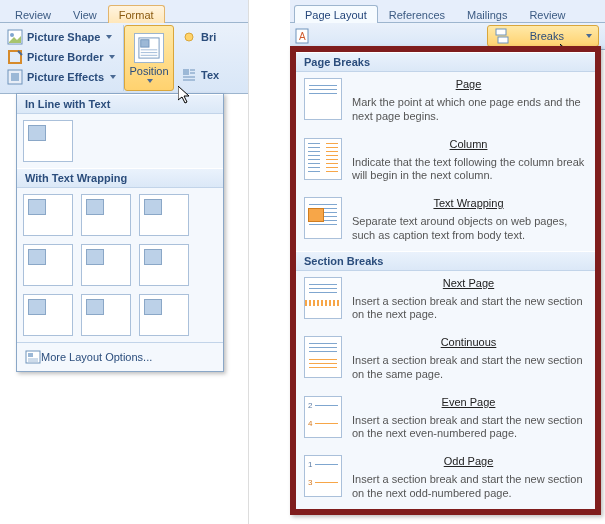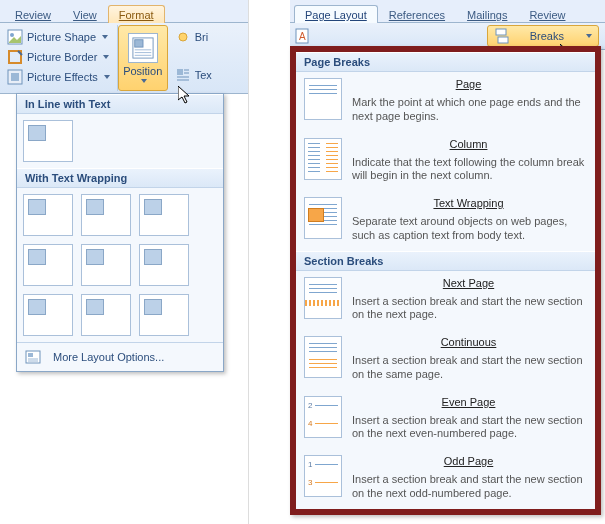--- a/index.html
+++ b/index.html
@@ -33,21 +33,20 @@
     font-size: 11px;
   }
   .tab {
     padding: 3px 10px 2px 10px;
     color: #3b5a82;
     border: 1px solid transparent;
     border-bottom: none;
     position: relative;
     top: 1px;
     border-radius: 3px 3px 0 0;
-    text-decoration: underline;
   }
   .tab.active {
     background: #f6fbff;
     border-color: #9db5ce;
     color: #23457a;
     text-align: center;
   }
   .tab.format-active {
     background: linear-gradient(#fff4e0,#ffe7ba);
     border-color: #e2b46c;
@@ -61,20 +60,21 @@
     height: 66px;
     display: flex;
     align-items: stretch;
     padding: 2px 0;
   }
   .ribbon-group {
     display: flex;
     flex-direction: column;
     padding: 2px 4px;
     border-right: 1px solid #b9cfe7;
+    font-weight: bold;
   }
   .ribbon-item {
     display: flex;
     align-items: center;
     gap: 4px;
     padding: 2px 3px;
     color: #2b4d7c;
     white-space: nowrap;
   }
   .ico {
@@ -142,21 +142,21 @@
   }
   .thumb::after {
     content:"";
     position:absolute;
     left:4px; top:4px;
     width:16px; height:14px;
     background: #bcd1e8;
     border:1px solid #8aa7c7;
   }
   .menu-footer {
-    display:flex; align-items:center; gap:12px;
+    display:flex; align-items:center; gap:0;
     padding: 6px 8px;
     border-top: 1px solid #c2d4e9;
     color:#2b4d7c;
   }
 
   
   .breaks-btn {
     display:flex; align-items:center; gap:20px;
     background: linear-gradient(#ffe9a8,#ffd26f);
     border:1px solid #d9a63b;

